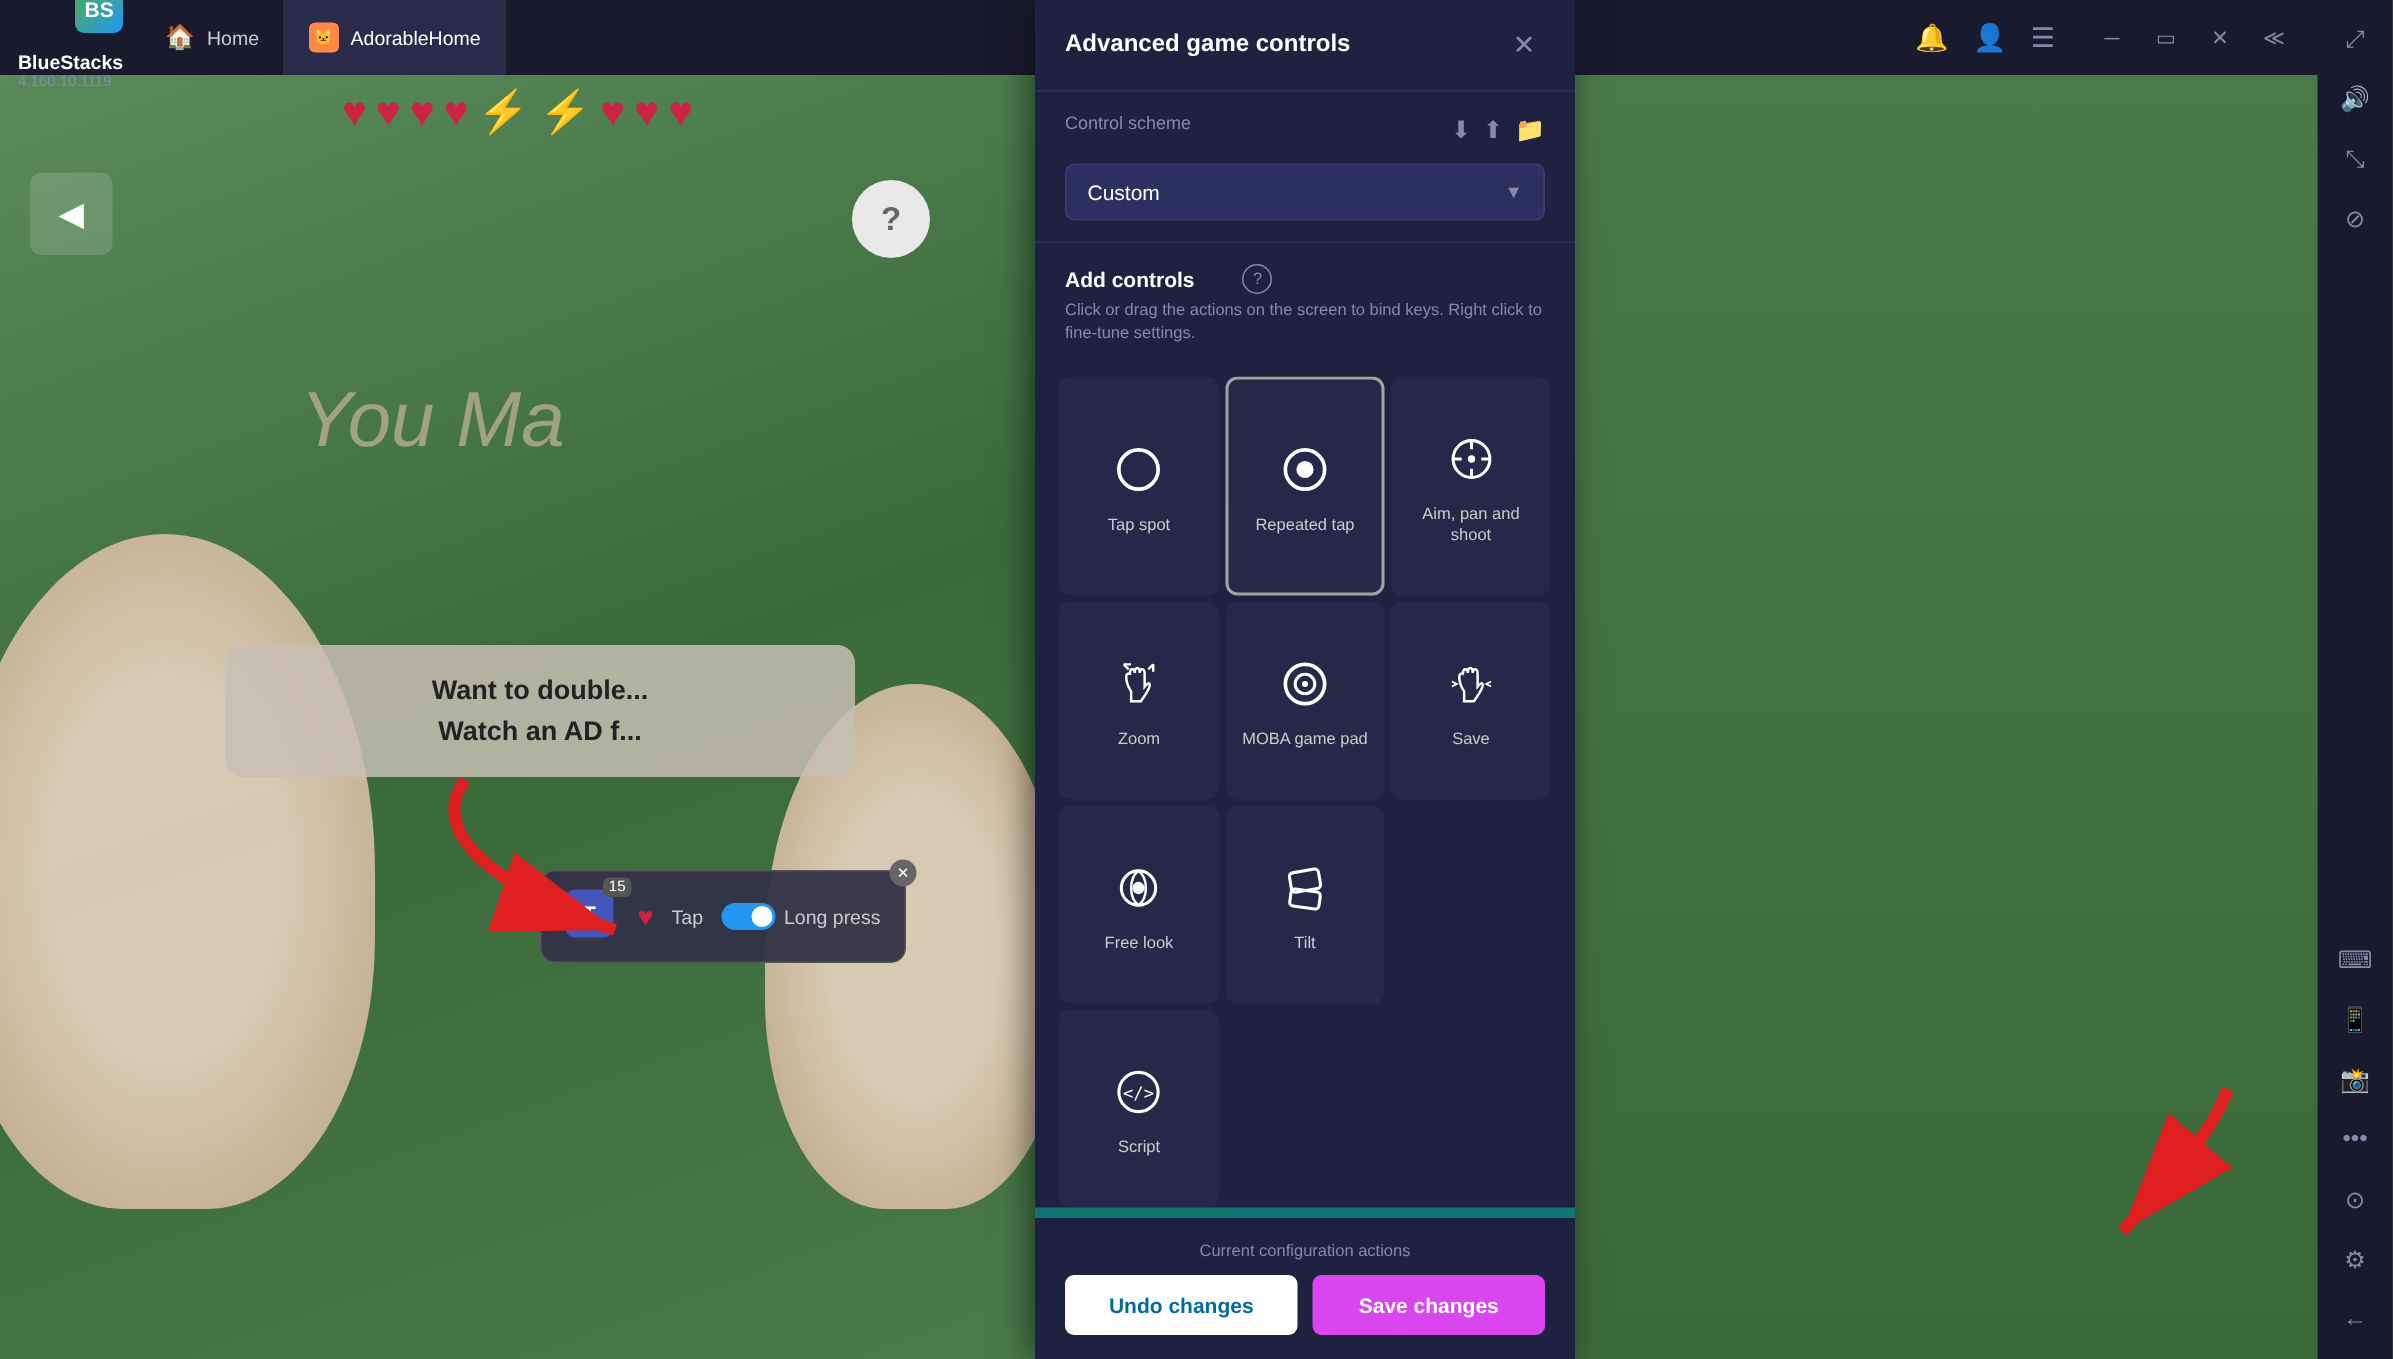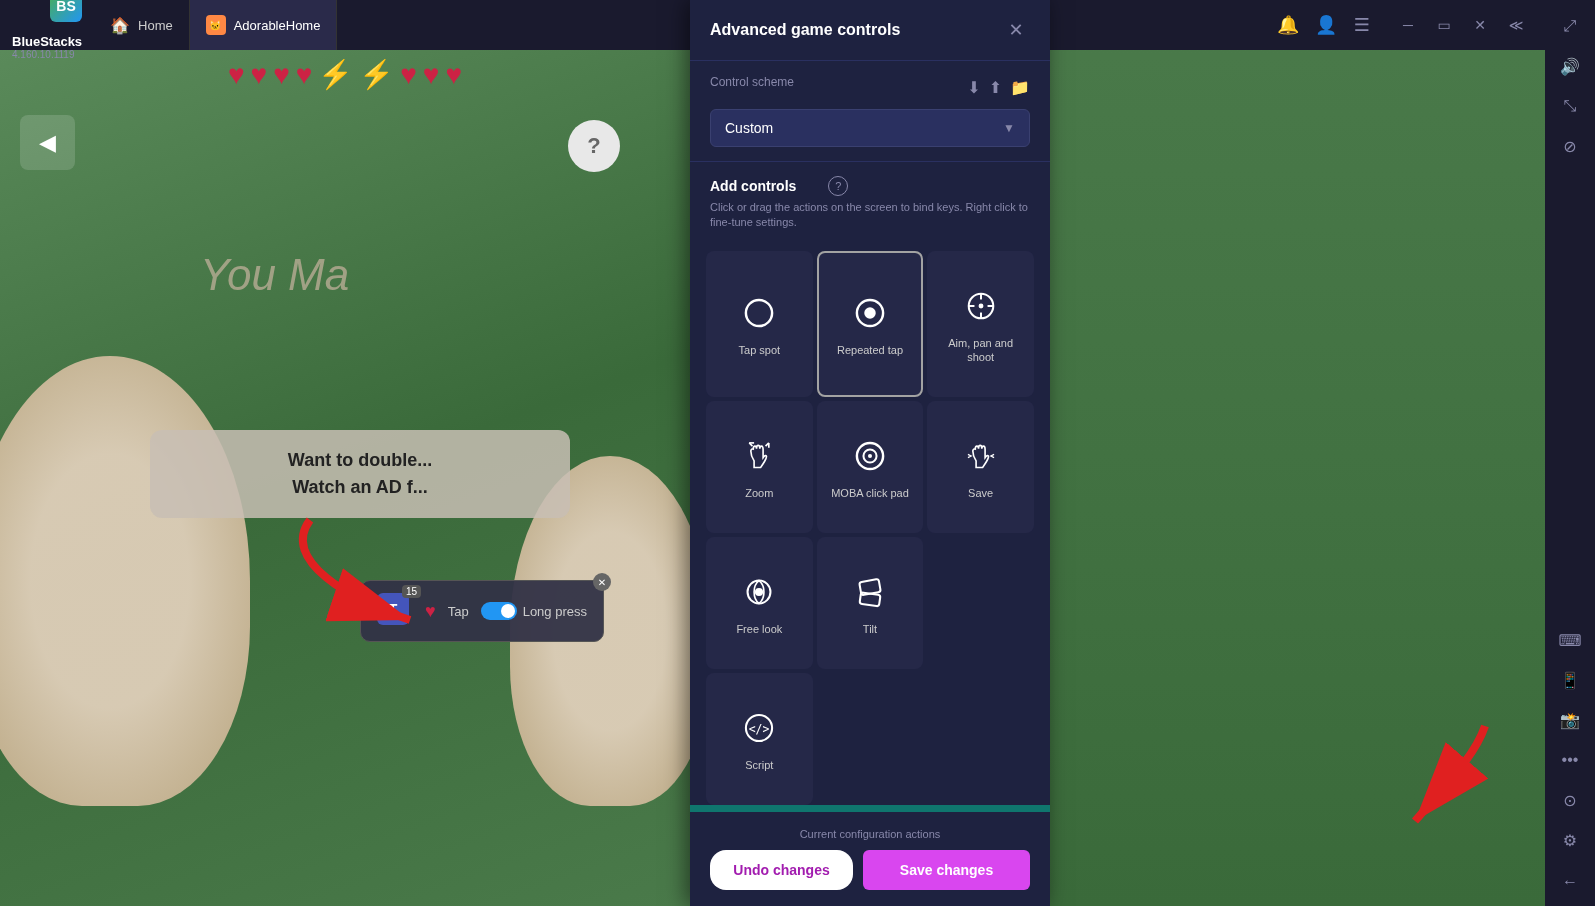--- a/index.html
+++ b/index.html
@@ -162,21 +162,21 @@
       background: radial-gradient(ellipse, #e8d4c0 40%, #c4a882 100%);
       border-radius: 50% 50% 40% 40%;
       opacity: 0.9;
     }
 
     
     .you-ma-text {
       position: absolute;
       top: 200px;
       left: 200px;
-      font-size: 44px;
+      font-size: 52px;
       font-weight: 300;
       color: rgba(200, 180, 160, 0.7);
       font-style: italic;
     }
 
     
     .tap-widget {
       position: absolute;
       top: 530px;
       left: 360px;
@@ -422,24 +422,25 @@
       font-size: 11px;
       text-align: center;
       margin-bottom: 10px;
     }
     .footer-buttons {
       display: flex;
       gap: 10px;
     }
     .btn-undo {
       flex: 1;
+      padding: 12px;
       background: white;
-      color: #a21caf;
+      color: #0369a1;
       border: none;
-      border-radius: 16px;
+      border-radius: 6px;
       font-size: 14px;
       font-weight: 600;
       cursor: pointer;
       text-align: center;
     }
     .btn-save {
       flex: 1;
       padding: 12px;
       background: #d946ef;
       color: white;
@@ -686,21 +687,21 @@
     </div>
 
     <div class="control-item">
       <div class="control-item-icon">
         <svg viewBox="0 0 44 44" fill="none" xmlns="http://www.w3.org/2000/svg">
           <circle cx="22" cy="22" r="16" stroke="white" stroke-width="3" fill="none"></circle>
           <circle cx="22" cy="22" r="8" stroke="white" stroke-width="2.5" fill="none"></circle>
           <circle cx="22" cy="22" r="2.5" fill="white"></circle>
         </svg>
       </div>
-      <span class="control-item-label">MOBA click pad</span>
+      <span class="control-item-label">MOBA game pad</span>
     </div>
 
     <div class="control-item">
       <div class="control-item-icon">
         <svg viewBox="0 0 44 44" fill="none" xmlns="http://www.w3.org/2000/svg">
           <path d="M 16 28 C 16 28 12 22 12 16 C 12 14 13.5 13 15 13.5 C 15 13.5 15 10 17 10 C 19 10 19 13 19 13 C 19 13 19 9 21 9 C 23 9 23 13 23 13 C 23 13 23 10 25 10 C 27 10 27 14 27 14 L 27 24 C 27 24 30 20 31 22 C 32 24 29 28 28 30 L 24 36 L 16 36 Z" stroke="white" stroke-width="2" fill="none"></path>
 
           <path d="M 6 20 L 10 22 L 6 24" stroke="white" stroke-width="1.5" fill="none"></path>
           <path d="M 38 20 L 34 22 L 38 24" stroke="white" stroke-width="1.5" fill="none"></path>
         </svg>

